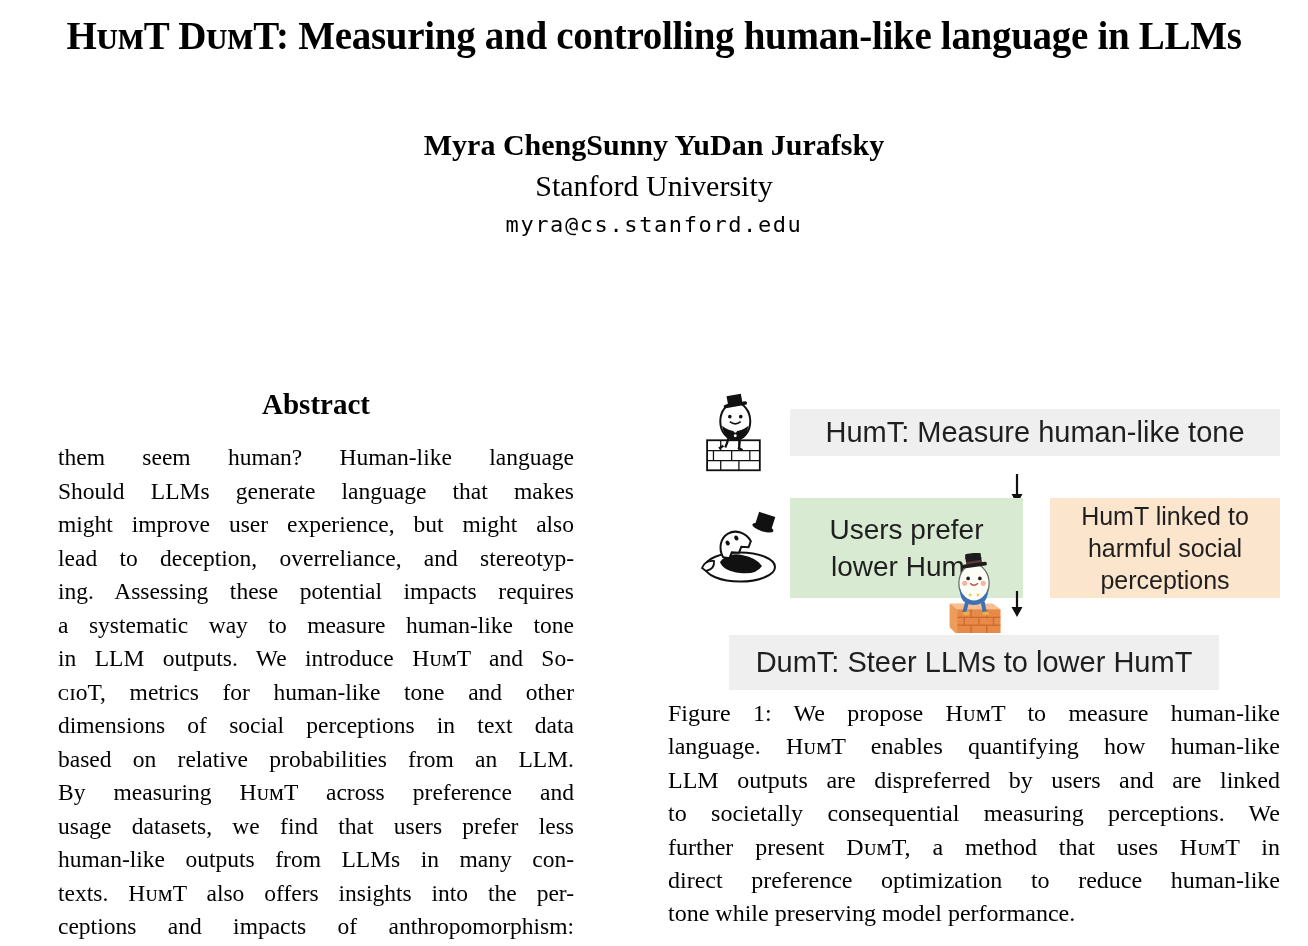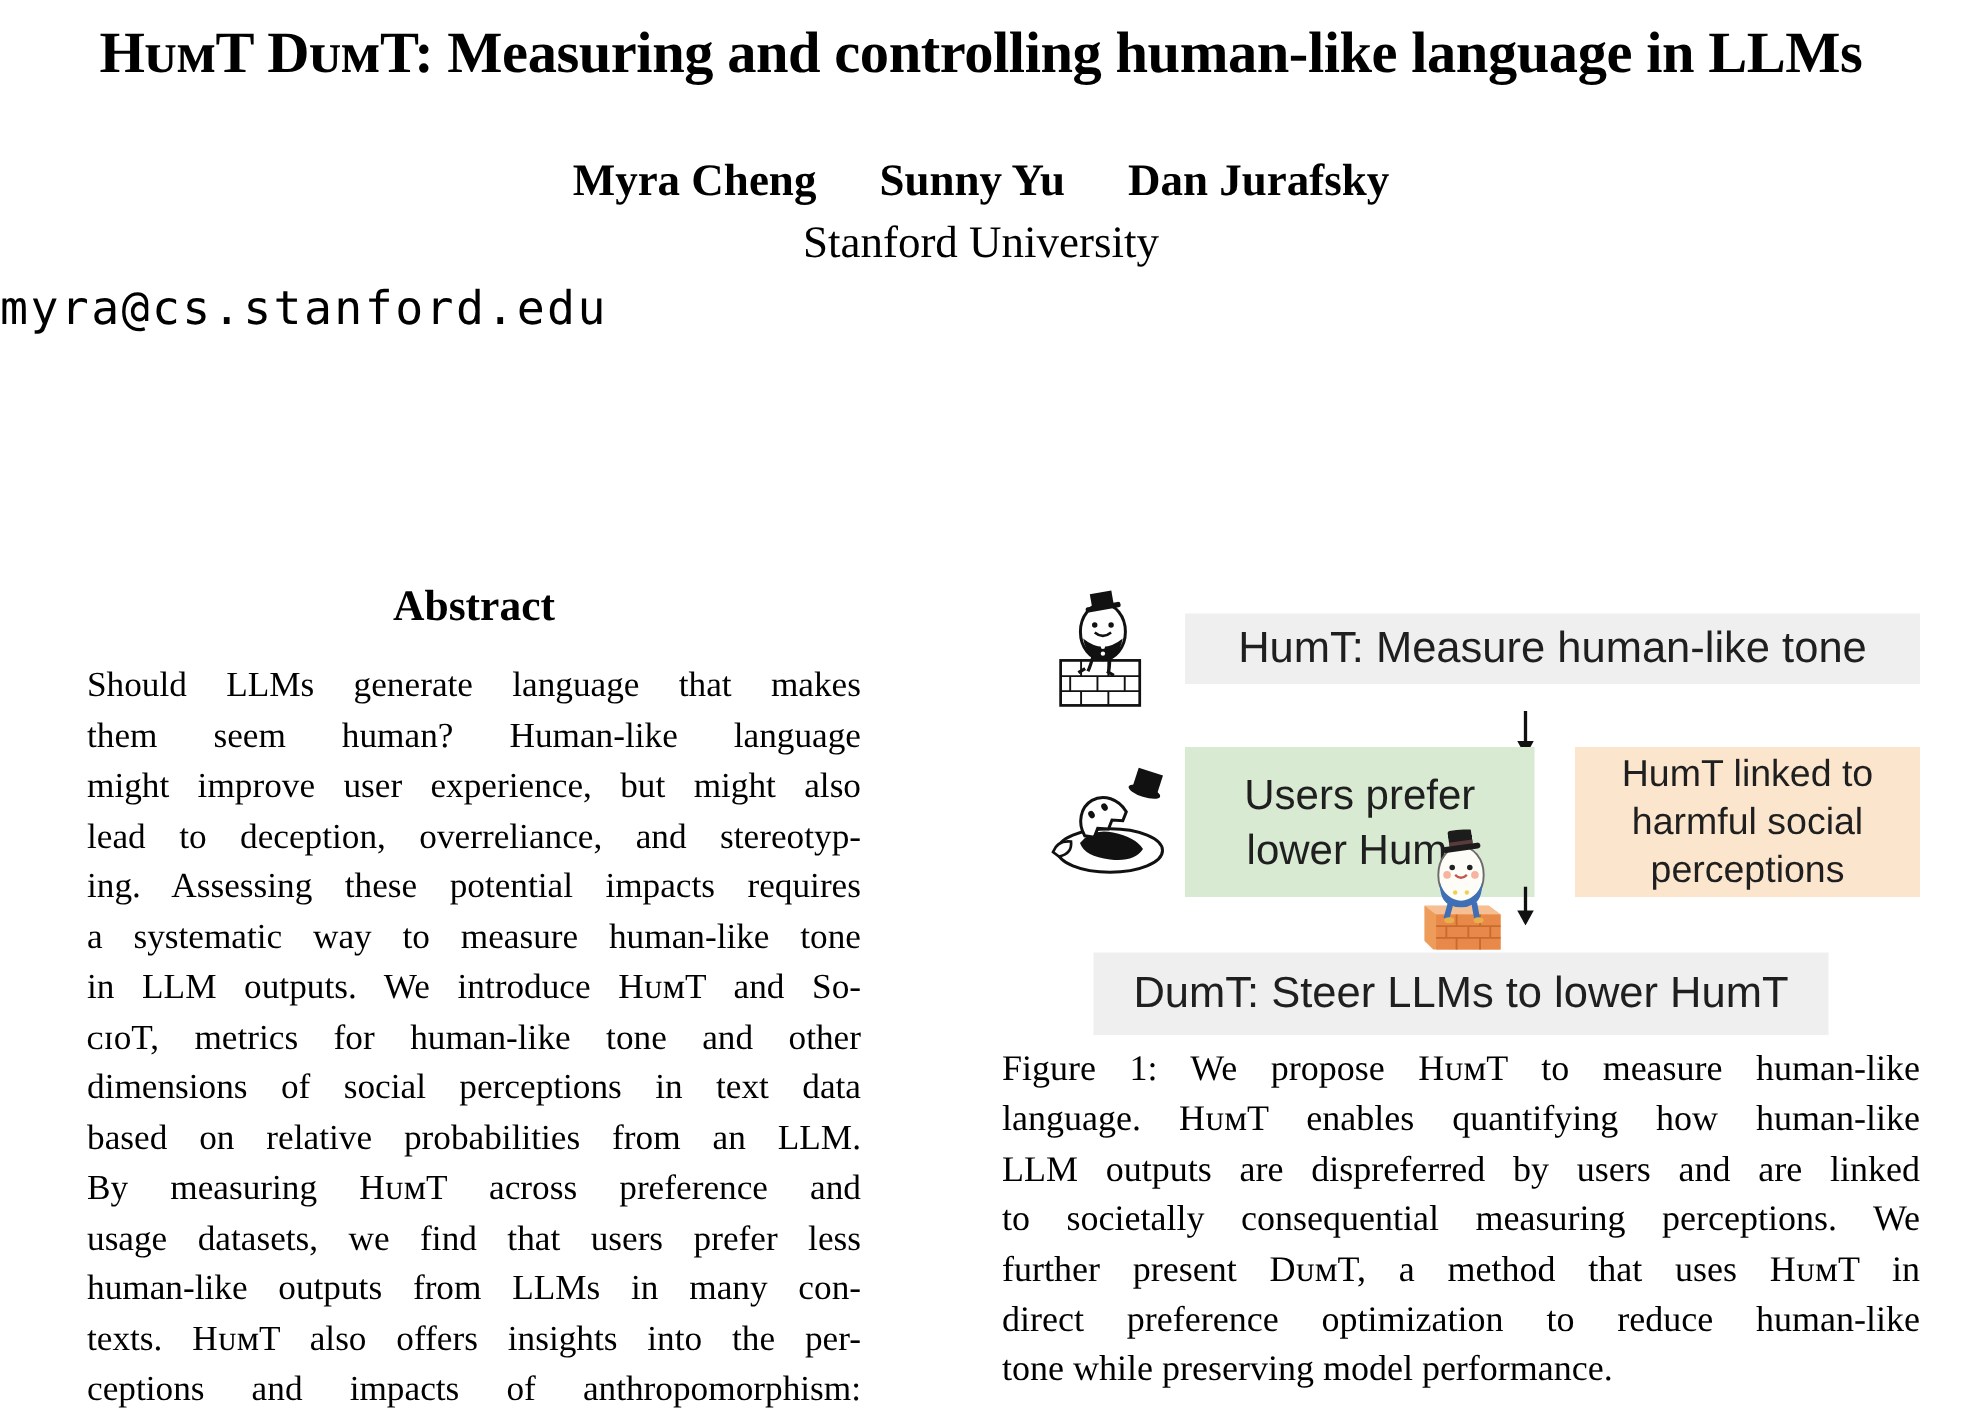--- a/index.html
+++ b/index.html
@@ -5,26 +5,26 @@
   * { margin:0; padding:0; box-sizing:border-box; }
   html,body { width:1308px; height:946px; background:#ffffff; overflow:hidden; }
   body { position:relative; font-family:"Liberation Serif","DejaVu Serif",serif; color:#000; }
 
   
   .paper-title {
     margin-top:13px; text-align:center; font-weight:bold; font-size:39px;
     white-space:nowrap; letter-spacing:-0.3px;font-family:Liberation Serif, serif;
   }
   .authors-row {
-    margin-top:46px; display:flex; justify-content:center; gap:42px;
+    margin-top:70px; display:flex; justify-content:center; 
     font-weight:bold; font-size:30px;
   }
   .affiliation { text-align:center; font-size:30px; margin-top:7px; }
   .email {
-    margin-top:9px; font-size:31px; letter-spacing:1.6px;
+    text-align:center; margin-top:9px; font-size:22px; letter-spacing:1.6px;
     font-family:"DejaVu Sans Mono","Liberation Mono",monospace;
   }
 
   
   .columns { position:absolute; top:380px; left:58px; display:flex; gap:94px; }
   .col-left  { width:516px; }
   .col-right { width:612px; }
 
   .abstract-heading { margin-top:8px; text-align:center; font-weight:bold; font-size:29px; line-height:33px; margin-bottom:20px; }
   .abstract-body { font-size:23.5px; }
@@ -66,22 +66,22 @@
   <span>Dan Jurafsky</span>
 </div>
 <div class="affiliation">Stanford University</div>
 <div class="email">myra@cs.stanford.edu</div>
 
 <div class="columns">
 
   <div class="col-left">
     <div class="abstract-heading">Abstract</div>
     <div class="abstract-body">
+      <div class="jline">them seem human? Human-like language</div>
       <div class="jline">Should LLMs generate language that makes</div>
-      <div class="jline">them seem human? Human-like language</div>
       <div class="jline">might improve user experience, but might also</div>
       <div class="jline">lead to deception, overreliance, and stereotyp-</div>
       <div class="jline">ing. Assessing these potential impacts requires</div>
       <div class="jline">a systematic way to measure human-like tone</div>
       <div class="jline">in LLM outputs. We introduce HᴜᴍT and Sᴏ-</div>
       <div class="jline">ᴄɪᴏT, metrics for human-like tone and other</div>
       <div class="jline">dimensions of social perceptions in text data</div>
       <div class="jline">based on relative probabilities from an LLM.</div>
       <div class="jline">By measuring HᴜᴍT across preference and</div>
       <div class="jline">usage datasets, we find that users prefer less</div>

